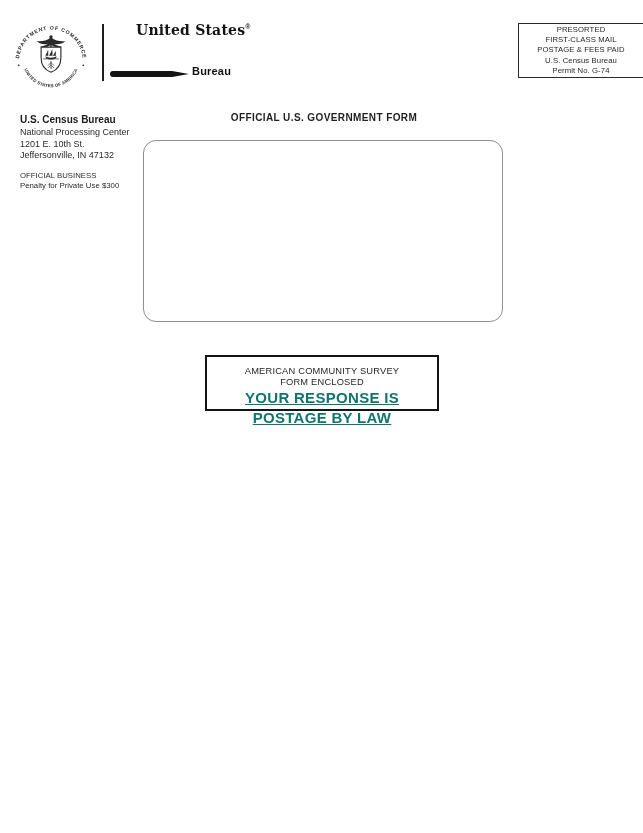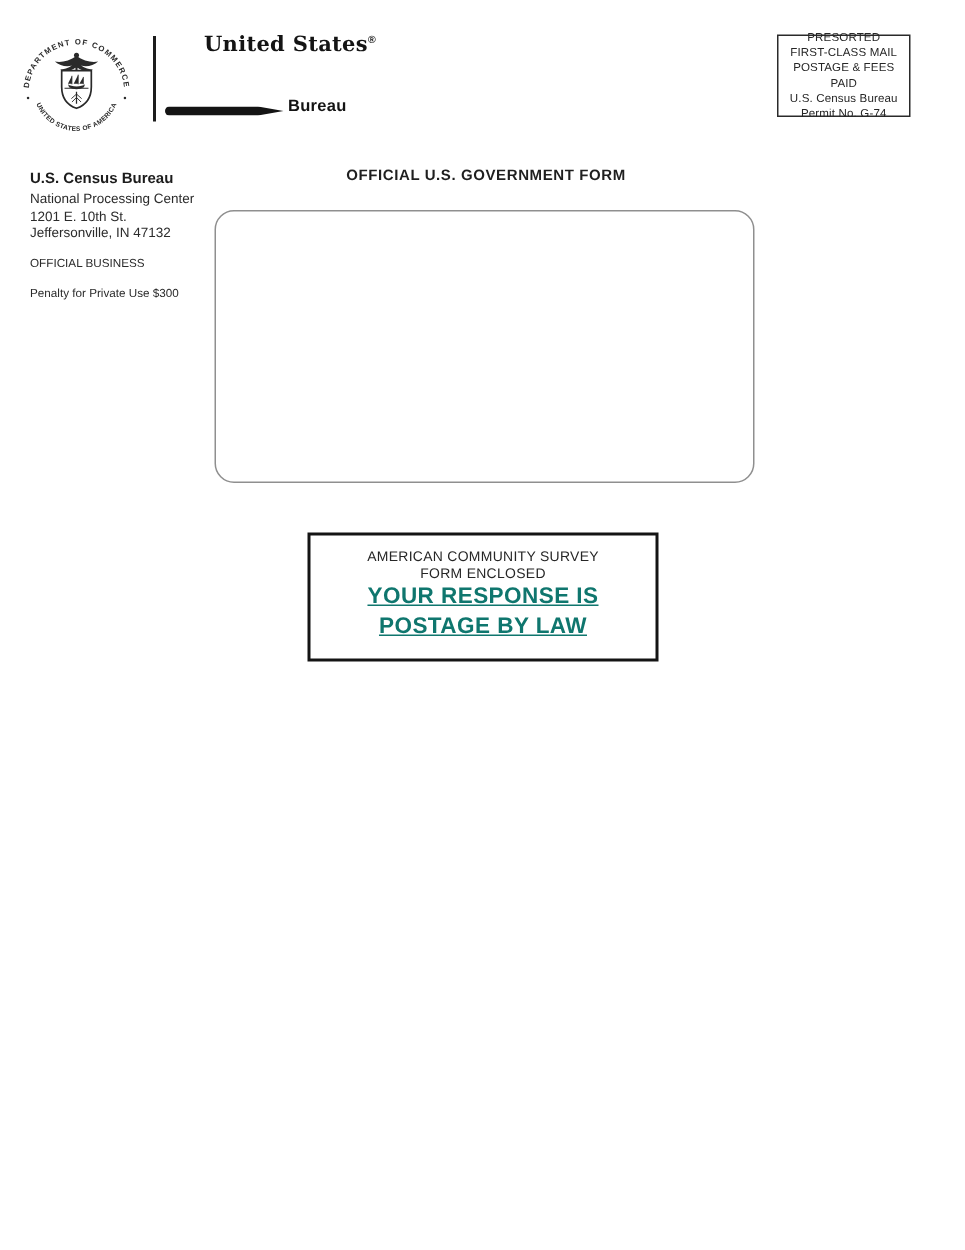--- a/index.html
+++ b/index.html
@@ -70,21 +70,21 @@
     left: 192px; top: 65px;
     font-weight: 700;
     font-size: 11px;
     letter-spacing: 0.2px;
     color: #141414;
     white-space: nowrap;
   }
   .permit-box {
     position: absolute;
     left: 518px; top: 23px;
-    width: 89px; height: 55px;
+    width: 126px; height: 55px;
     border: 1.6px solid #2a2a2a;
     display: flex;
     flex-direction: column;
     justify-content: center;
     text-align: center;
     font-size: 7.7px;
     line-height: 10.2px;
     letter-spacing: 0.1px;
     color: #262626;
   }
@@ -131,21 +131,21 @@
     width: 360px; height: 182px;
     border: 1px solid #8f8f8f;
     border-radius: 13px;
     background: #ffffff;
   }
 
   
   .notice-box {
     position: absolute;
     left: 205px; top: 355px;
-    width: 234px; height: 86px;
+    width: 234px; height: 56px;
     border: 2px solid #141414;
     background: #ffffff;
     text-align: center;
     padding-top: 9px;
   }
   .notice-small {
     font-size: 9.3px;
     line-height: 11px;
     letter-spacing: 0.2px;
     color: #262626;
@@ -210,21 +210,21 @@
     <div>U.S. Census Bureau</div>
     <div>Permit No. G-74</div>
   </div>
 
   <div class="return-address">
     <div class="return-name">U.S. Census Bureau</div>
     <div class="return-line">National Processing Center</div>
     <div class="return-line">1201 E. 10th St.</div>
     <div class="return-line">Jeffersonville, IN 47132</div>
     <div class="official-business">OFFICIAL BUSINESS</div>
-    <div class="official-business" style="margin-top:10px;">Penalty for Private Use $300</div>
+    <div class="official-business" style="margin-top:0;">Penalty for Private Use $300</div>
   </div>
 
   <div class="official-mail">OFFICIAL U.S. GOVERNMENT FORM</div>
 
   <div class="address-window"></div>
 
   <div class="notice-box">
     <div class="notice-small">AMERICAN COMMUNITY SURVEY</div>
     <div class="notice-small">FORM ENCLOSED</div>
     <div class="notice-big">YOUR RESPONSE IS</div>

